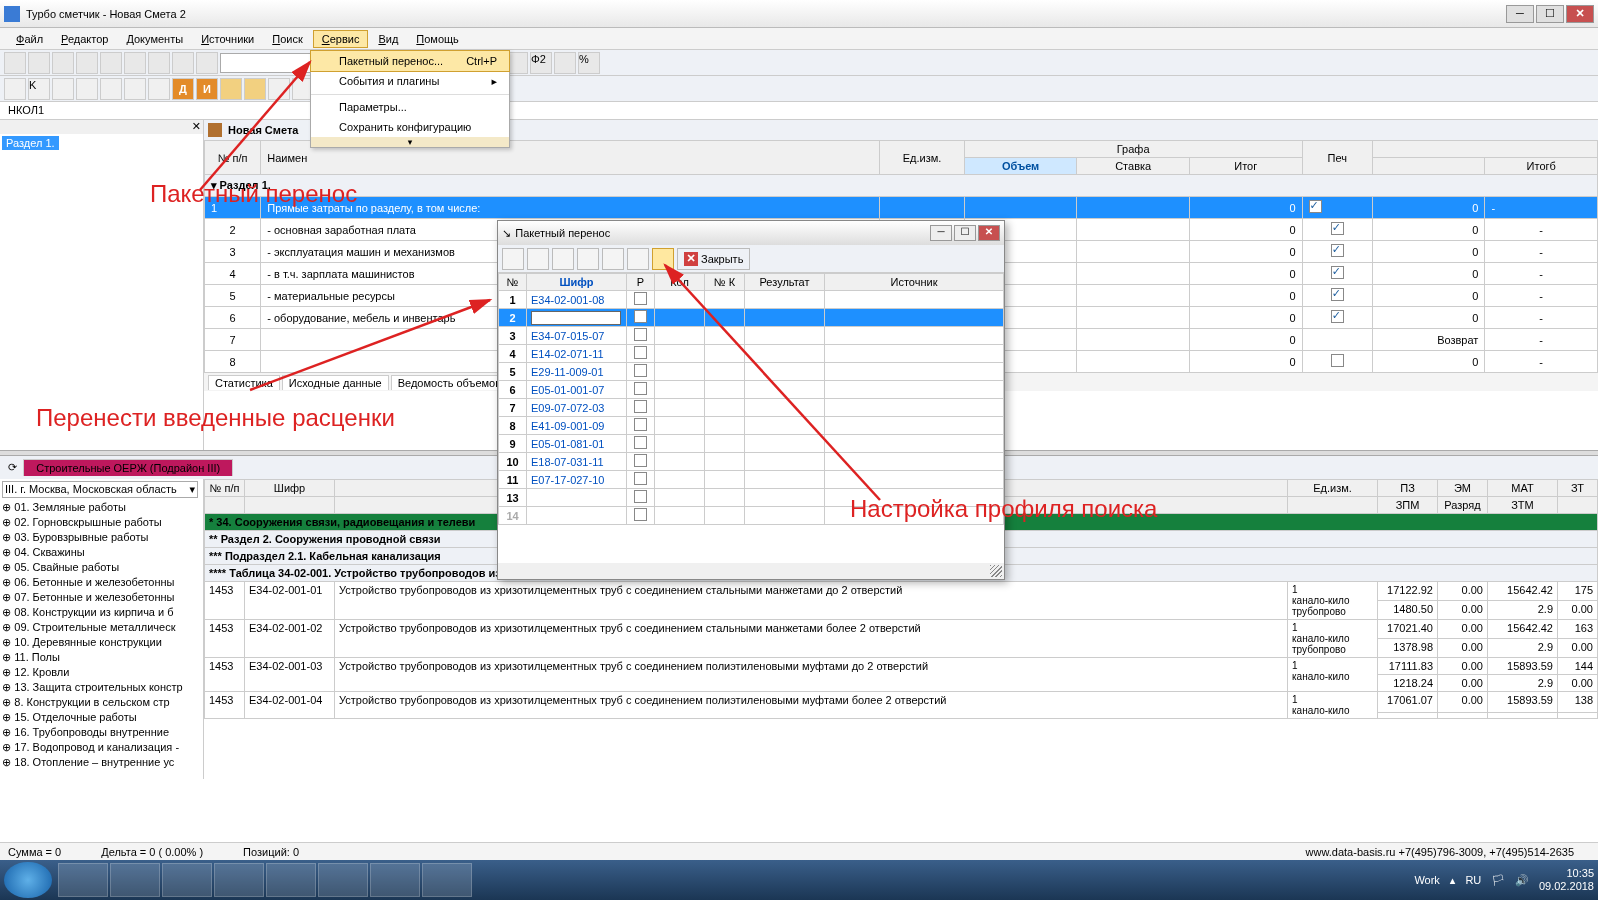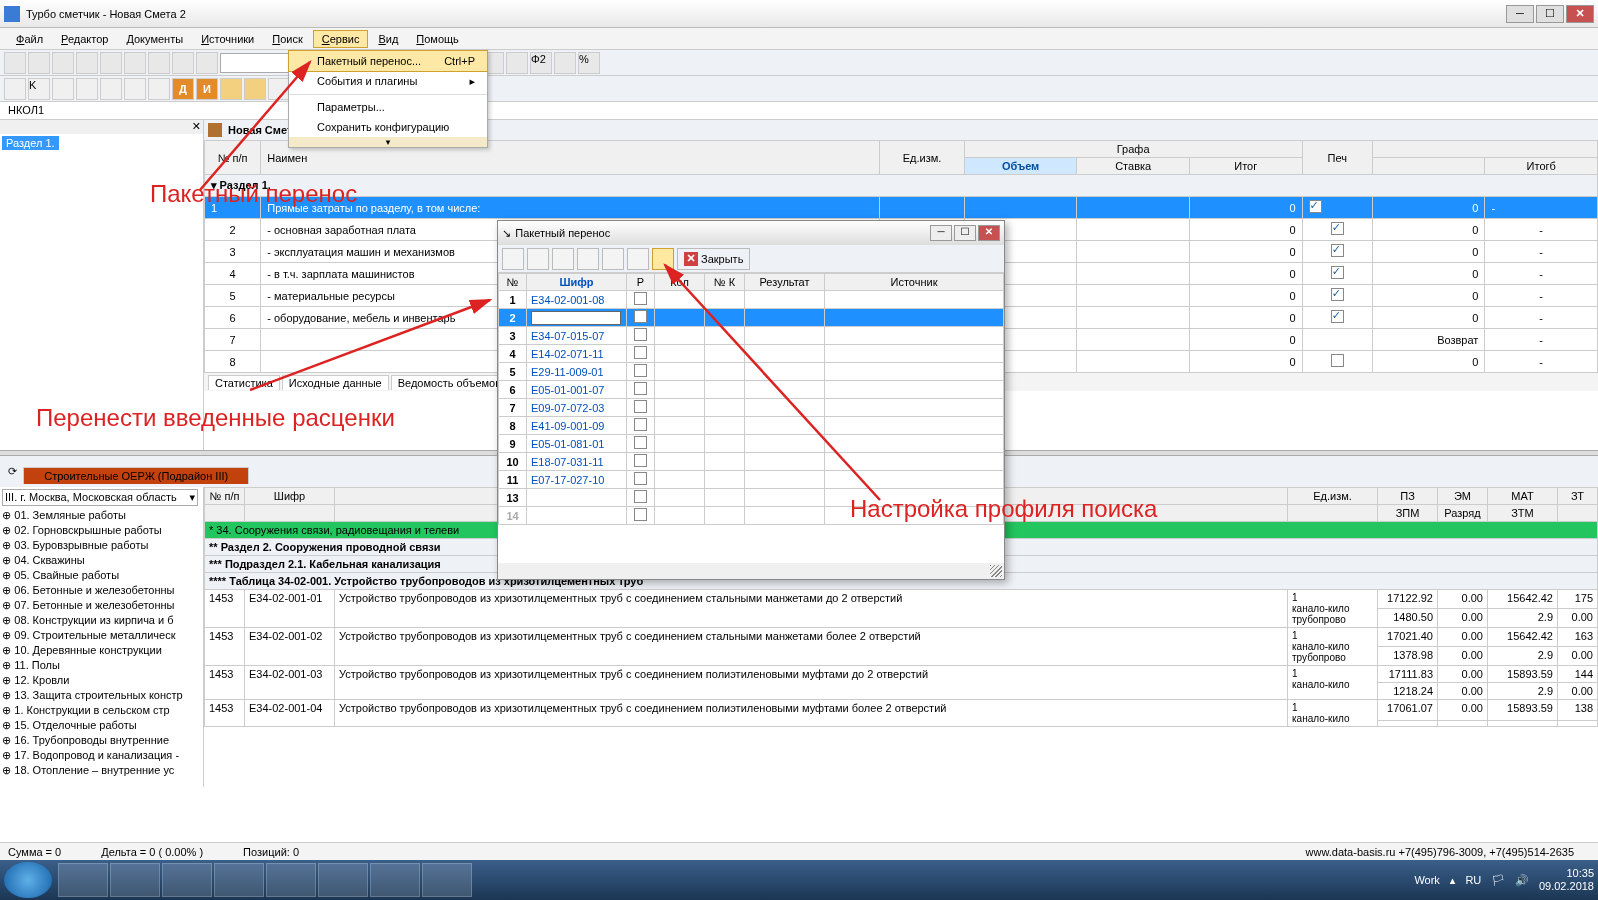--- a/index.html
+++ b/index.html
@@ -32,43 +32,43 @@
 .tab-hdr .ico { width:14px;height:14px;background:#b07030;}
 .grid-top th { background:#f0f0f0; border:1px solid #ccc; font-weight:normal; padding:2px 6px; }
 .grid-top td { border:1px solid #ccc; padding:1px 6px; text-align:center; height:22px;}
 .grid-top { border-collapse:collapse; width:100%;}
 .th-vol { background:#cfe8ff !important; color:#0050a0; font-weight:bold !important;}
 .section-row td { background:#eef1f6; text-align:left; font-weight:bold; padding:3px 6px;}
 .blue-row td { background:#1e90ff; color:#fff; text-align:left;}
 .val-right { text-align:right !important;}
 .chk { display:inline-block; width:13px; height:13px; border:1px solid #888; background:#fff; position:relative;}
 .chk.on::after { content:"✓"; position:absolute; top:-2px; left:0; font-size:11px; color:#2060a0;}
-.dropdown-menu { position:absolute; top:50px; left:288px; width:200px; background:#fff; border:1px solid #aaa; box-shadow:2px 2px 4px rgba(0,0,0,0.2); z-index:20;}
+.dropdown-menu { position:absolute; top:50px; left:310px; width:200px; background:#fff; border:1px solid #aaa; box-shadow:2px 2px 4px rgba(0,0,0,0.2); z-index:20;}
 .dropdown-menu .mi { padding:4px 12px 4px 28px; display:flex; justify-content:space-between;}
 .dropdown-menu .mi.hl { background:#fde8a6; border:1px solid #d0a030; margin:-1px;}
 .dropdown-menu .mi.arrow::after { content:"▸"; }
 .dropdown-menu .sep { border-top:1px solid #ddd; margin:2px 0;}
 .dropdown-menu .expand { text-align:center; background:#f4e9c8; padding:0; font-size:9px;}
 .annot { position:absolute; color:#d22; font-size:24px; font-weight:400; z-index:50;}
 .arrow-svg { position:absolute; z-index:45; pointer-events:none;}
 .below-tabs { height:18px; background:#f4f4f4; display:flex; align-items:center; padding:0 4px; gap:2px;}
 .below-tabs span { padding:1px 6px; border:1px solid #ccc; background:#fff; border-bottom:none;}
 .below-tabs span.active { background:#fff; font-weight:bold;}
 .mid-split { height:6px; background:#ddd; border-top:1px solid #aaa; border-bottom:1px solid #aaa;}
 .oerzh-hdr { background:#eef1f6; padding:3px 8px; display:flex; align-items:center; gap:6px;}
-.oerzh-hdr .tab { background:#c2410c; border:1px solid #ccc; border-bottom:none; padding:2px 20px;margin-top:8px;}
+.oerzh-hdr .tab { background:#be185d; border:1px solid #ccc; border-bottom:none; padding:2px 12px;}
 .lower { display:flex; height:300px;}
 .lower-left { width:204px; border-right:1px solid #ccc; background:#fff; overflow:hidden;}
 .lower-left .combo { width:196px; border:1px solid #aaa; margin:2px; padding:1px 2px; display:flex; justify-content:space-between;}
 .lower-left .item { padding:1px 2px; white-space:nowrap; overflow:hidden;}
 .lower-right { flex:1; overflow:auto;}
 .lower-grid { border-collapse:collapse; width:100%;}
 .lower-grid th { background:#f0f0f0; border:1px solid #ccc; font-weight:normal; padding:2px 4px;}
 .lower-grid td { border:1px solid #ccc; padding:2px 4px; vertical-align:top;}
-.lower-grid .sec td { background:#22c55e; font-weight:normal;}
+.lower-grid .sec td { background:#15803d; font-weight:bold;}
 .lower-grid .sub td { background:#eef1f6; font-weight:bold;margin-left:13px;}
 .num-r { text-align:right;}
 .statusbar { position:absolute; bottom:40px; left:0; right:0; height:18px; background:#f4f4f4; border-top:1px solid #ccc; display:flex; align-items:center; padding:0 8px; font-size:11px;}
 .statusbar span { margin-right:40px;}
 .statusbar .right { margin-left:auto; margin-right:16px;}
 .taskbar { position:absolute; bottom:0; left:0; right:0; height:40px; background:linear-gradient(#3a5f8a,#1b3654); display:flex; align-items:center; padding:0 4px;}
 .taskbar .start { width:48px; height:36px; background:radial-gradient(circle,#5fb0e8,#1560a8); border-radius:50%; margin-right:6px;}
 .taskbar .tbtn { width:50px; height:34px; background:rgba(255,255,255,0.15); border:1px solid rgba(255,255,255,0.2); margin-right:2px;}
 .taskbar .tray { margin-left:auto; color:#fff; display:flex; align-items:center; gap:10px; font-size:11px;}
 .taskbar .tray .clock { text-align:right; line-height:13px;}
@@ -345,21 +345,21 @@
         <div class="item">⊕ 04. Скважины</div>
         <div class="item">⊕ 05. Свайные работы</div>
         <div class="item">⊕ 06. Бетонные и железобетонны</div>
         <div class="item">⊕ 07. Бетонные и железобетонны</div>
         <div class="item">⊕ 08. Конструкции из кирпича и б</div>
         <div class="item">⊕ 09. Строительные металлическ</div>
         <div class="item">⊕ 10. Деревянные конструкции</div>
         <div class="item">⊕ 11. Полы</div>
         <div class="item">⊕ 12. Кровли</div>
         <div class="item">⊕ 13. Защита строительных констр</div>
-        <div class="item">⊕ 1. Конструкции в сельском стр</div>
+        <div class="item">⊕ 8. Конструкции в сельском стр</div>
         <div class="item">⊕ 15. Отделочные работы</div>
         <div class="item">⊕ 16. Трубопроводы внутренние</div>
         <div class="item">⊕ 17. Водопровод и канализация -</div>
         <div class="item">⊕ 18. Отопление – внутренние ус</div>
       </div>
   </div>
   <div class="lower-right">
     <table class="lower-grid">
       <tbody>
           <tr>

